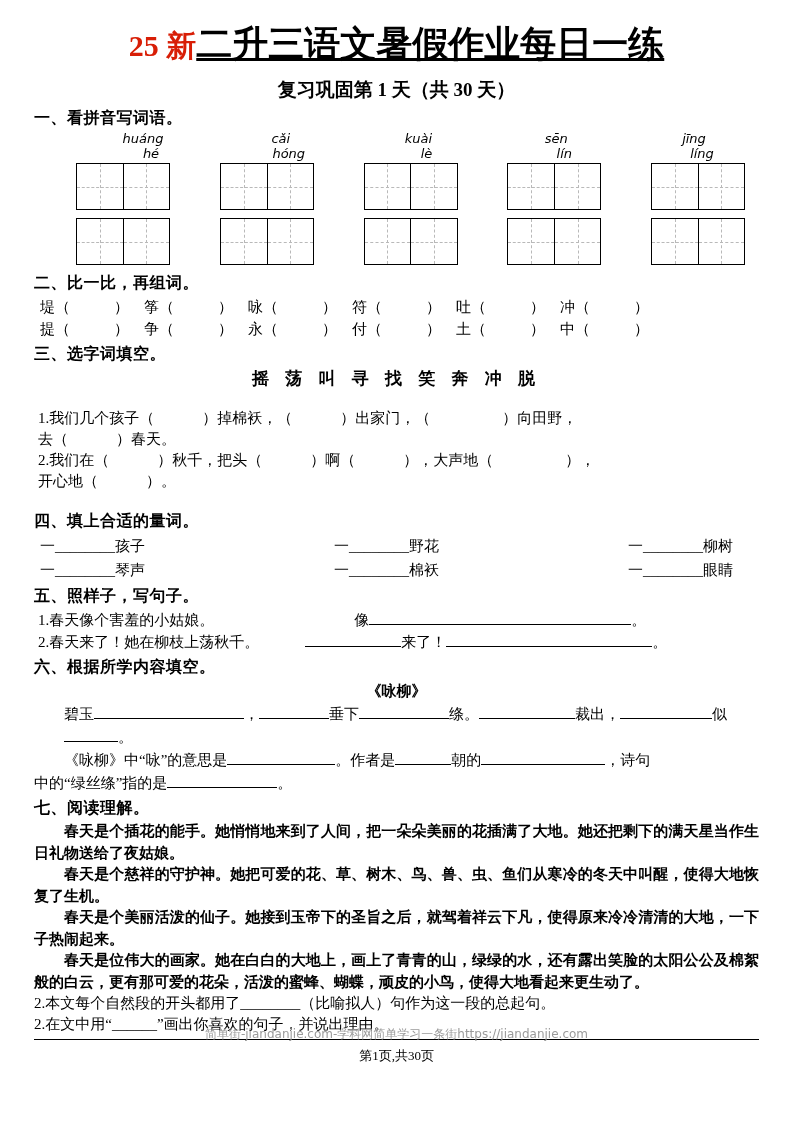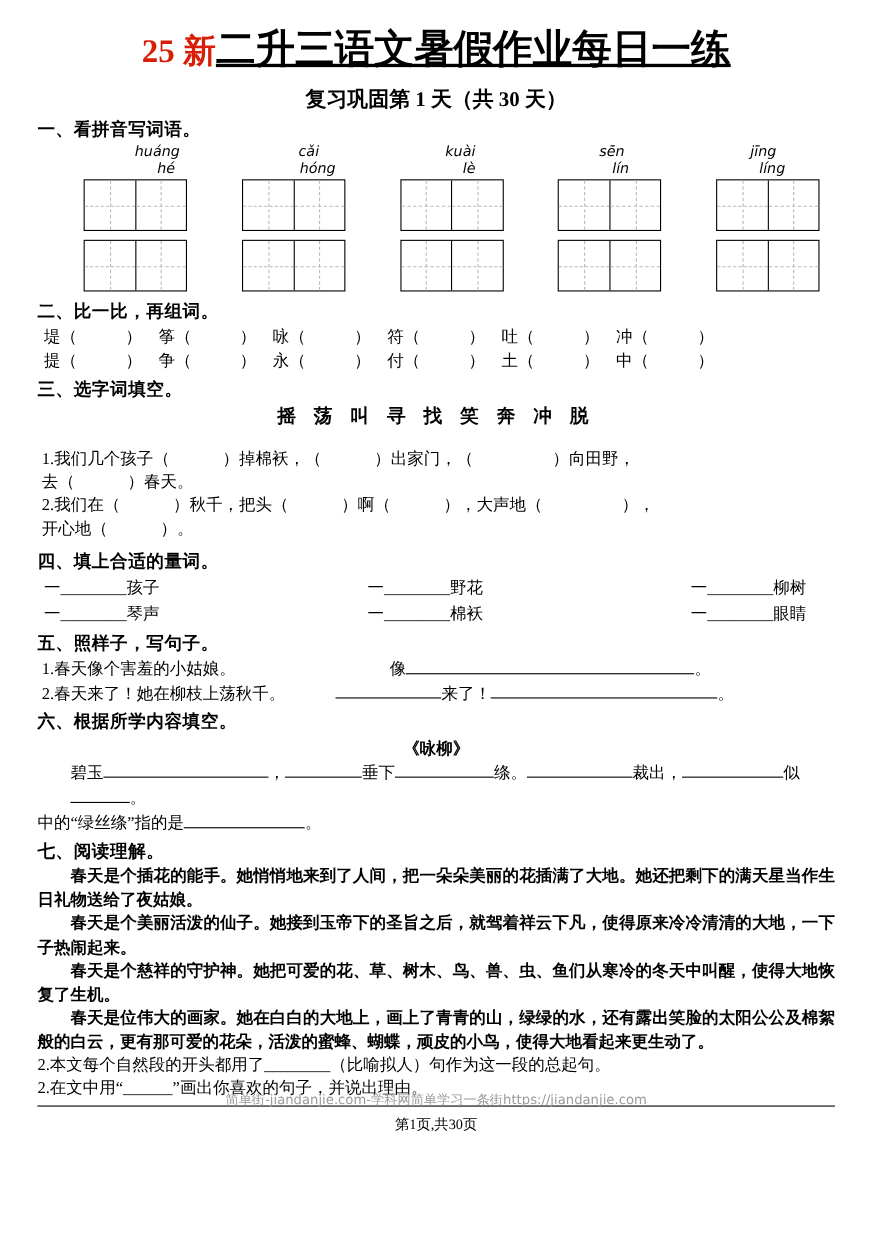--- a/index.html
+++ b/index.html
@@ -248,21 +248,21 @@
   <div class="q">
     <span>去（</span><span style="display:inline-block;width:48px;"></span><span>）春天。</span>
   </div>
   <div class="q">
     <span>2.我们在（</span><span style="display:inline-block;width:48px;"></span><span>）秋千，把头（</span><span style="display:inline-block;width:48px;"></span><span>）啊（</span><span style="display:inline-block;width:48px;"></span><span>），大声地（</span><span style="display:inline-block;width:72px;"></span><span>），</span>
   </div>
   <div class="q">
     <span>开心地（</span><span style="display:inline-block;width:48px;"></span><span>）。</span>
   </div>
 
-  <div class="sec-head" style="margin-top:8px;">四、填上合适的量词。</div>
+  <div class="sec-head" style="margin-top:19px;">四、填上合适的量词。</div>
   <div class="liangci-row">
     <div class="liangci-item">一________孩子</div>
     <div class="liangci-item">一________野花</div>
     <div class="liangci-item">一________柳树</div>
   </div>
   <div class="liangci-row">
     <div class="liangci-item">一________琴声</div>
     <div class="liangci-item">一________棉袄</div>
     <div class="liangci-item">一________眼睛</div>
   </div>
@@ -273,28 +273,31 @@
   </div>
   <div class="sent">
     <span>2.春天来了！她在柳枝上荡秋千。</span><span style="display:inline-block;width:46px;"></span><span class="ul-l" style="min-width:96px;"></span><span>来了！</span><span class="ul-xl" style="min-width:206px;"></span><span>。</span>
   </div>
 
   <div class="sec-head" style="margin-top:4px;">六、根据所学内容填空。</div>
   <div class="poem-title">《咏柳》</div>
   <div class="poem-line">
     <span>碧玉</span><span class="ul-xl" style="min-width:150px;"></span><span>，</span><span class="ul" style="min-width:70px;"></span><span>垂下</span><span class="ul" style="min-width:90px;"></span><span>绦。</span><span class="ul" style="min-width:96px;"></span><span>裁出，</span><span class="ul" style="min-width:92px;"></span><span>似</span><span class="ul-s" style="min-width:54px;"></span><span>。</span>
   </div>
+  <div class="poem-line">
+    <span>《咏柳》中“咏”的意思是</span><span class="ul-l" style="min-width:108px;"></span><span>。作者是</span><span class="ul-s" style="min-width:56px;"></span><span>朝的</span><span class="ul-l" style="min-width:124px;"></span><span>，诗句</span>
+  </div>
   <div class="poem-line" style="padding-left:0;">
     <span>中的“绿丝绦”指的是</span><span class="ul-l" style="min-width:110px;"></span><span>。</span>
   </div>
 
   <div class="sec-head" style="margin-top:3px;">七、阅读理解。</div>
   <div class="para">春天是个插花的能手。她悄悄地来到了人间，把一朵朵美丽的花插满了大地。她还把剩下的满天星当作生日礼物送给了夜姑娘。</div>
+  <div class="para">春天是个慈祥的守护神。她把可爱的花、草、树木、鸟、兽、虫、鱼们从寒冷的冬天中叫醒，使得大地恢复了生机。</div>
   <div class="para">春天是个美丽活泼的仙子。她接到玉帝下的圣旨之后，就驾着祥云下凡，使得原来冷冷清清的大地，一下子热闹起来。</div>
-  <div class="para">春天是个慈祥的守护神。她把可爱的花、草、树木、鸟、兽、虫、鱼们从寒冷的冬天中叫醒，使得大地恢复了生机。</div>
   <div class="para">春天是位伟大的画家。她在白白的大地上，画上了青青的山，绿绿的水，还有露出笑脸的太阳公公及棉絮般的白云，更有那可爱的花朵，活泼的蜜蜂、蝴蝶，顽皮的小鸟，使得大地看起来更生动了。</div>
   <div class="q" style="padding-left:0;">2.本文每个自然段的开头都用了________（比喻拟人）句作为这一段的总起句。</div>
   <div class="q" style="padding-left:0;">2.在文中用“______”画出你喜欢的句子，并说出理由。</div>
 
   <div class="footer-line"></div>
   <div class="watermark">简单街-jiandanjie.com-学科网简单学习一条街https://jiandanjie.com</div>
   <div class="pagenum">第1页,共30页</div>
 
 </div>
 

